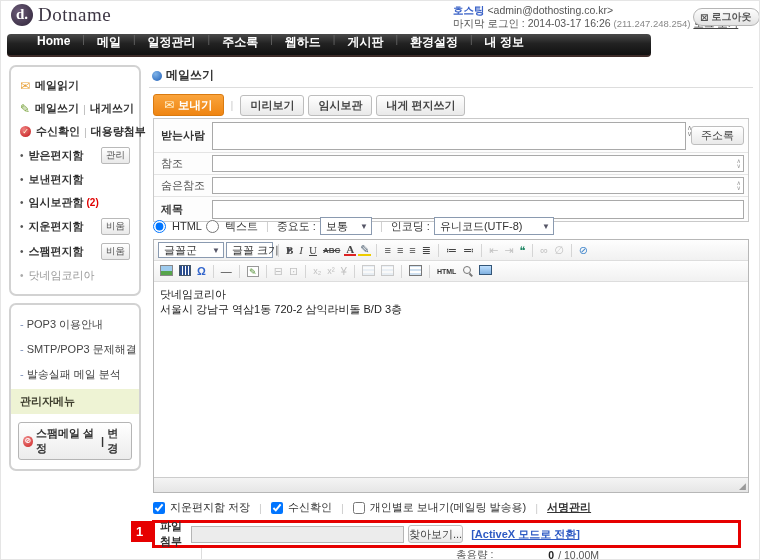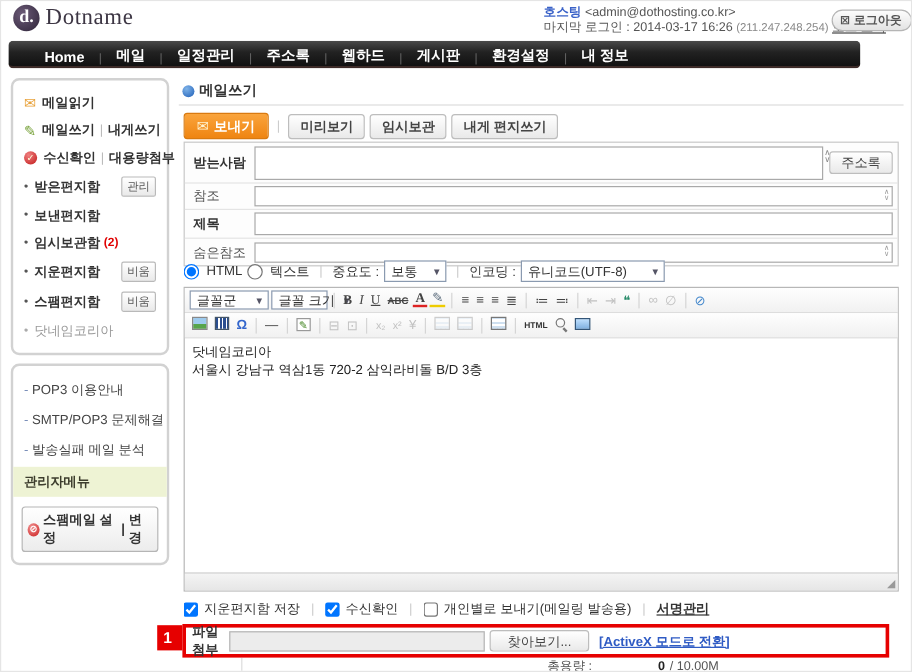--- a/index.html
+++ b/index.html
@@ -12,21 +12,21 @@
   .logo { position:absolute; left:10px; top:3px; display:flex; align-items:center; }
   .logo-mark { width:22px; height:22px; border-radius:50%; background:radial-gradient(circle at 35% 35%, #6b5a77, #2e2438); color:#fff; font-family:"Liberation Serif","DejaVu Serif",serif; font-weight:bold; font-size:15px; text-align:center; line-height:21px; }
   .logo-text { font-family:"Liberation Serif","DejaVu Serif",serif; font-size:19px; color:#3d3644; margin-left:5px; letter-spacing:0.5px; }
   .hostinfo { position:absolute; left:452px; top:3px; line-height:13px; color:#555; font-size:10.5px; white-space:nowrap; }
   .hostinfo .blue { color:#3a62c8; font-weight:bold; }
   .hostinfo .ip { font-size:9.5px; color:#888; }
   .hostinfo .loglink { color:#444; text-decoration:underline; cursor:pointer; }
   .logout-btn { position:absolute; left:692px; top:7px; height:18px; padding:0 8px 0 6px; background:linear-gradient(#fdfdfd,#e3e3e3); border:1px solid #b5b5b5; border-radius:9px; font-size:10px; color:#555; font-weight:bold; display:flex; align-items:center; gap:3px; cursor:pointer; }
 
   
-  #nav { position:absolute; left:6px; top:33px; width:710px; height:23px; background:linear-gradient(#4a4a4a,#222 45%,#111); border-radius:4px; border-bottom:2px solid #3d2b28; display:flex; align-items:flex-end; padding-left:18px; }
+  #nav { position:absolute; left:6px; top:33px; width:644px; height:23px; background:linear-gradient(#4a4a4a,#222 45%,#111); border-radius:4px; border-bottom:2px solid #3d2b28; display:flex; align-items:flex-start; padding-left:18px; }
   #nav .nav-item { color:#fff; font-weight:bold; font-size:12px; padding:0 12px; cursor:pointer; white-space:nowrap; }
   #nav .nsep { color:#666; font-size:10px; }
 
   
   #sidebar { position:absolute; left:8px; top:64px; width:132px; }
   .side-box { border:2px solid #d2d2d2; border-radius:7px; background:#fff; padding:7px 0; margin-bottom:7px; }
   .side-row { display:flex; align-items:center; padding:4px 9px; white-space:nowrap; cursor:pointer; }
   .side-row .lbl { font-weight:bold; color:#333; font-size:11px; }
   .side-row .lbl2 { font-weight:bold; color:#333; font-size:11px; }
   .side-row .ssep { color:#bbb; margin:0 4px; }
@@ -109,21 +109,21 @@
 
   .check-row { position:absolute; left:4px; top:437px; display:flex; align-items:center; gap:5px; color:#333; }
   .check-row input { width:12px; height:12px; margin:0; }
   .sign-link { color:#333; text-decoration:underline; font-weight:bold; cursor:pointer; }
 
   
   .badge-1 { position:absolute; left:130px; top:520px; width:21px; height:21px; background:#e60000; color:#fff; font-weight:bold; font-size:13px; line-height:21px; padding-left:5px; z-index:5; }
   .attach-box { position:absolute; left:151px; top:519px; width:589px; height:28px; border:3px solid #e60000; background:#fff; display:flex; align-items:center; z-index:4; }
   .attach-box .alab { width:36px; font-weight:bold; color:#333; padding-left:5px; flex:0 0 auto; }
   .attach-input { width:213px; height:17px; border:1px solid #b5b5b5; background:#ececec; margin-right:4px; }
-  .browse-btn { height:18px; padding:0 14px; font-weight:normal; }
+  .browse-btn { height:18px; padding:0 0; font-weight:normal; }
   .activex-link { color:#2f5bc4; font-weight:bold; text-decoration:underline; margin-left:8px; cursor:pointer; white-space:nowrap; }
   .total-row { position:absolute; left:152px; top:548px; width:588px; height:12px; display:flex; align-items:center; font-size:10.5px; color:#555; border-bottom:1px solid #e0e0e0; }
   .total-row .tlab { margin-left:303px; }
   .total-row .tused { font-weight:bold; color:#222; margin-left:55px; }
   .total-row .tmax { margin-left:4px; }
   .vline { position:absolute; left:200px; top:547px; height:13px; border-left:1px solid #ddd; }
 </style>
 </head>
 <body>
 
@@ -268,31 +268,31 @@
         <div class="btn addr-btn" style="height:19px;font-weight:normal;">주소록</div>
       </div>
       <div class="frow" style="height:22px;">
         <span class="flab">참조</span>
         <input class="txt-input" style="">
         <span class="spin">
             <span>∧</span>
             <span>∨</span>
           </span>
       </div>
-      <div class="frow" style="height:24px;">
-        <span class="flab b">제목</span>
-        <input class="subject-input" style="">
-      </div>
       <div class="frow" style="height:22px;">
         <span class="flab">숨은참조</span>
         <input class="txt-input" style="">
         <span class="spin">
             <span>∧</span>
             <span>∨</span>
           </span>
+      </div>
+      <div class="frow" style="height:24px;">
+        <span class="flab b">제목</span>
+        <input class="subject-input" style="">
       </div>
     </div>
 
     <div class="options-row">
       <input type="radio" name="fmt" checked="" style="">
       <label>HTML</label>
       <input type="radio" name="fmt" style="">
       <label>텍스트</label>
       <span class="osep">|</span>
       <span>중요도 :</span>

